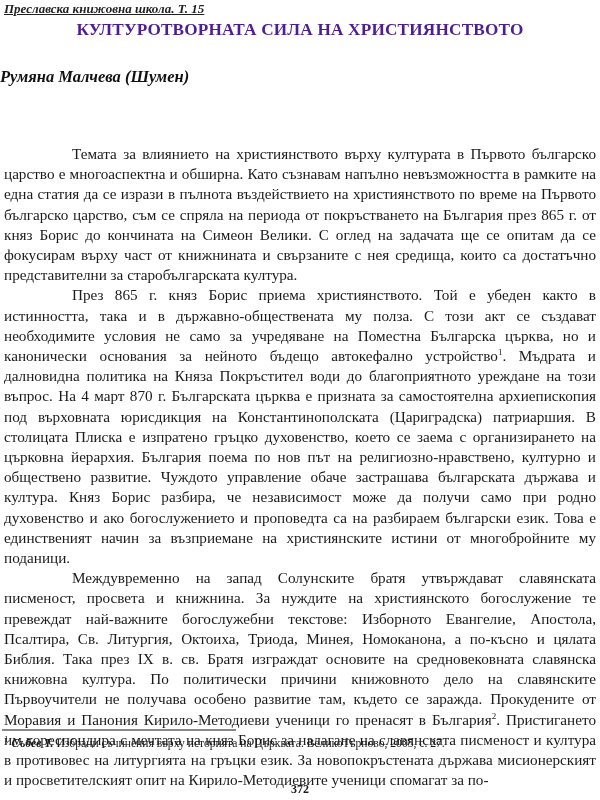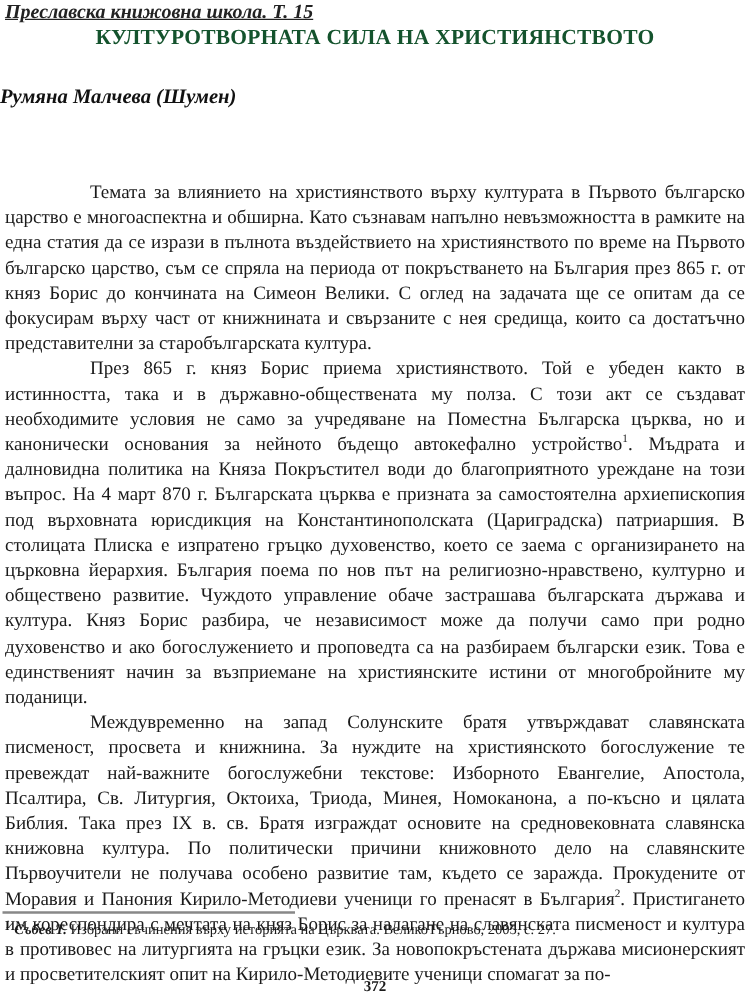--- a/index.html
+++ b/index.html
@@ -3,27 +3,27 @@
   <meta charset="utf-8">
   <style>
     html, body { margin: 0; padding: 0; background: #ffffff; }
     body {
       width: 600px; height: 800px; overflow: hidden; position: relative;
       font-family: "Liberation Serif", "DejaVu Serif", serif;
       color: #1a1a1a;
     }
     .running-head {
       position: absolute; left: 4px; top: 1px;
-      font-size: 16px; font-style: italic; font-weight: bold;
+      font-size: 13px; font-style: italic; font-weight: bold;
       text-decoration: underline; color: #222;
     }
     .title {
       position: absolute; left: 0; right: 0; top: 20px;
       text-align: center; font-weight: bold; font-size: 17.2px;
-      line-height: 20px; letter-spacing: 0.2px; color: #14532d;
+      line-height: 20px; letter-spacing: 0.2px; color: #4c1d95;
     }
     .author {
       position: absolute; left: 0; right: 0; top: 67px;
       text-align: left; font-weight: bold; font-style: italic;
       font-size: 16.5px; color: #111;
     }
     .body-text {
       position: absolute; left: 4px; right: 4px; top: 116px;
       font-size: 15.2px; line-height: 20.2px; text-align: justify; margin-top: 28px;
     }

